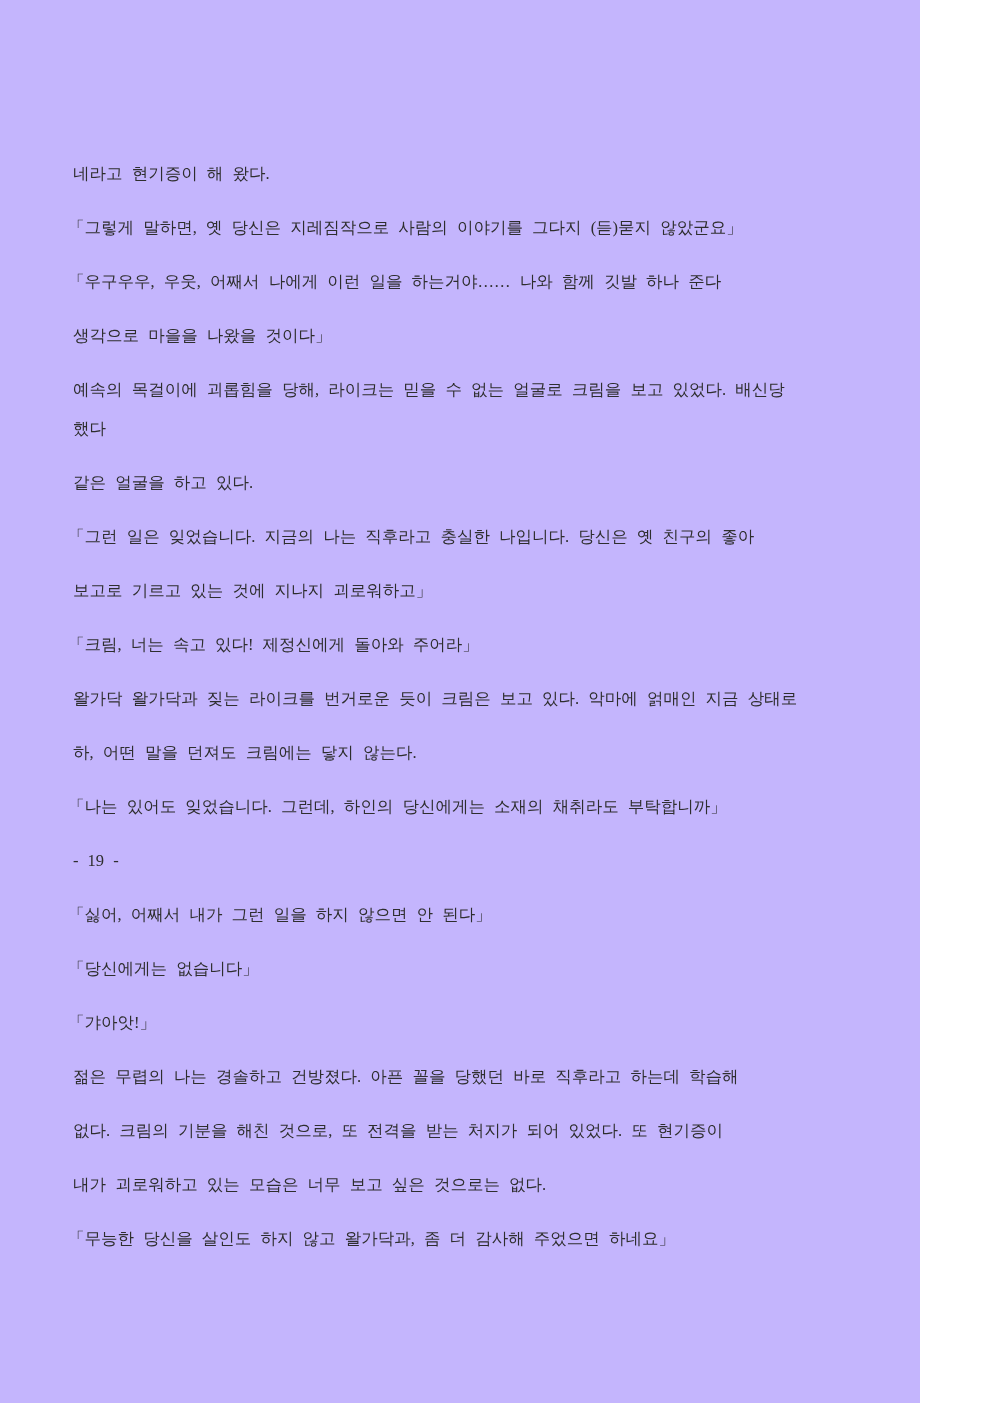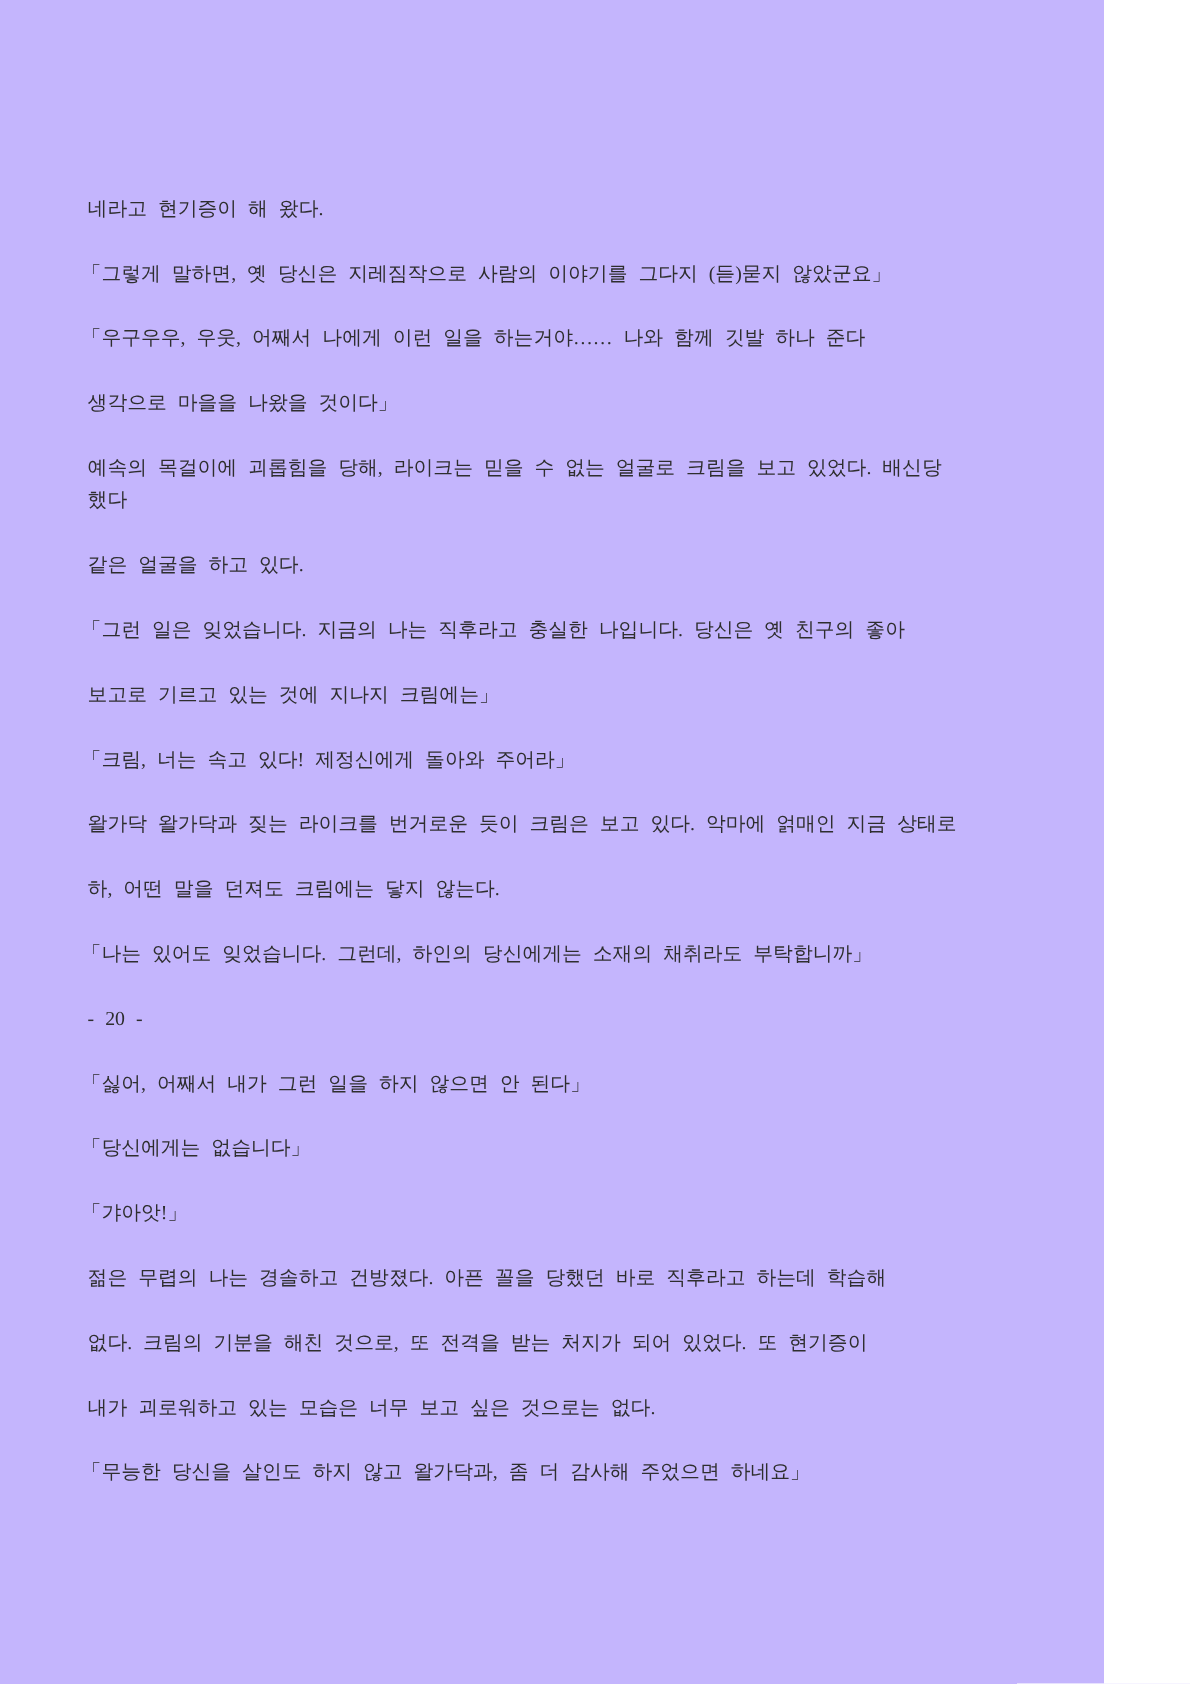--- a/index.html
+++ b/index.html
@@ -23,44 +23,44 @@
   }
   .line {
     margin: 0 0 27px 0;
     white-space: nowrap;
   }
   
   .line.plain {
     padding-left: 5px;
   }
   .line.no-gap {
-    margin-bottom: 0;
+    margin-bottom: 12px;
   }
   .line.pagenum {
     padding-left: 5px;
   }
 </style>
 </head>
 <body>
 
 <div class="page">
   <p class="line plain">네라고 현기증이 해 왔다.</p>
   <p class="line">「그렇게 말하면, 옛 당신은 지레짐작으로 사람의 이야기를 그다지 (듣)묻지 않았군요」</p>
   <p class="line">「우구우우, 우웃, 어째서 나에게 이런 일을 하는거야…… 나와 함께 깃발 하나 준다</p>
   <p class="line plain">생각으로 마을을 나왔을 것이다」</p>
   <p class="line plain no-gap">예속의 목걸이에 괴롭힘을 당해, 라이크는 믿을 수 없는 얼굴로 크림을 보고 있었다. 배신당</p>
   <p class="line plain">했다</p>
   <p class="line plain">같은 얼굴을 하고 있다.</p>
   <p class="line">「그런 일은 잊었습니다. 지금의 나는 직후라고 충실한 나입니다. 당신은 옛 친구의 좋아</p>
-  <p class="line plain">보고로 기르고 있는 것에 지나지 크림에는」</p>
+  <p class="line plain">보고로 기르고 있는 것에 지나지 괴로워하고」</p>
   <p class="line">「크림, 너는 속고 있다! 제정신에게 돌아와 주어라」</p>
   <p class="line plain">왈가닥 왈가닥과 짖는 라이크를 번거로운 듯이 크림은 보고 있다. 악마에 얽매인 지금 상태로</p>
   <p class="line plain">하, 어떤 말을 던져도 크림에는 닿지 않는다.</p>
   <p class="line">「나는 있어도 잊었습니다. 그런데, 하인의 당신에게는 소재의 채취라도 부탁합니까」</p>
-  <p class="line pagenum">- 20 -</p>
+  <p class="line pagenum">- 19 -</p>
   <p class="line">「싫어, 어째서 내가 그런 일을 하지 않으면 안 된다」</p>
   <p class="line">「당신에게는 없습니다」</p>
   <p class="line">「갸아앗!」</p>
   <p class="line plain">젊은 무렵의 나는 경솔하고 건방졌다. 아픈 꼴을 당했던 바로 직후라고 하는데 학습해</p>
   <p class="line plain">없다. 크림의 기분을 해친 것으로, 또 전격을 받는 처지가 되어 있었다. 또 현기증이</p>
   <p class="line plain">내가 괴로워하고 있는 모습은 너무 보고 싶은 것으로는 없다.</p>
   <p class="line">「무능한 당신을 살인도 하지 않고 왈가닥과, 좀 더 감사해 주었으면 하네요」</p>
 </div>
 
 </body></html>

